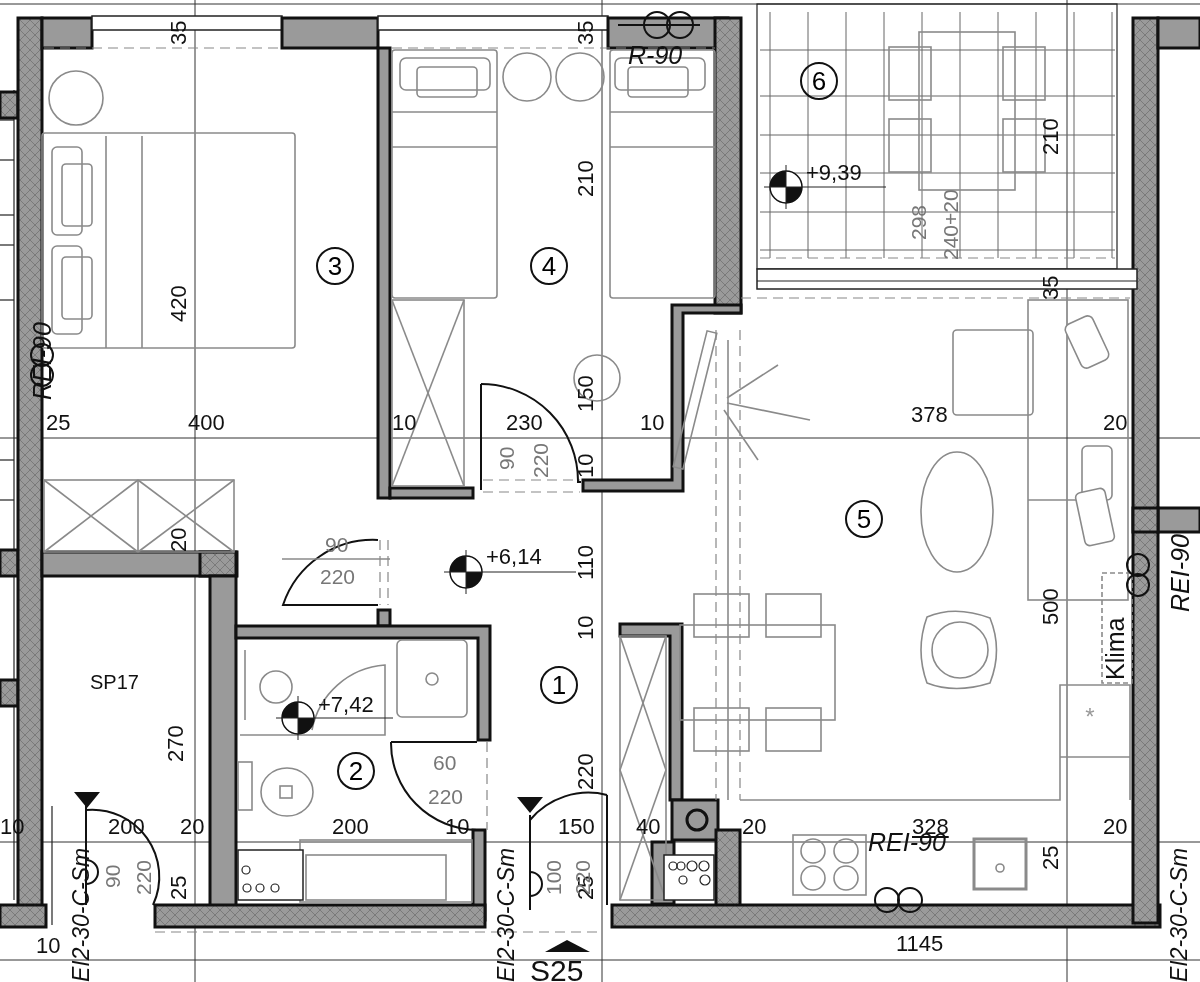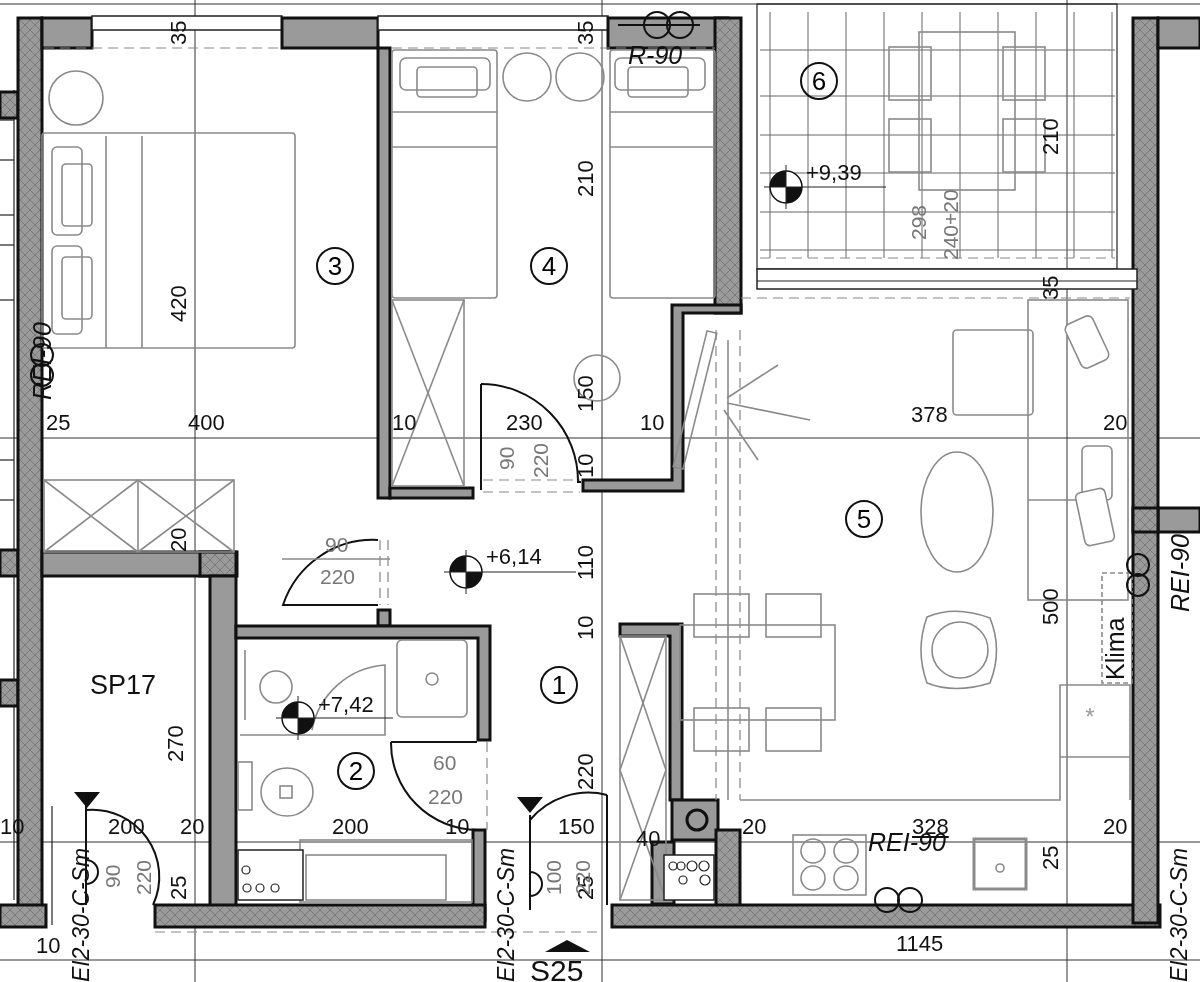--- a/index.html
+++ b/index.html
@@ -306,21 +306,21 @@
   </g>
 </svg>
 
 <div class="circle-num" style="left:316px;top:247px;">3</div>
 <div class="circle-num" style="left:530px;top:247px;">4</div>
 <div class="circle-num" style="left:800px;top:62px;">6</div>
 <div class="circle-num" style="left:845px;top:500px;">5</div>
 <div class="circle-num" style="left:540px;top:666px;">1</div>
 <div class="circle-num" style="left:337px;top:752px;">2</div>
 
-<div class="lbl" style="left:90px;top:672px;font-size:27px;">SP17</div>
+<div class="lbl" style="left:90px;top:672px;font-size:20px;">SP17</div>
 <div class="lbl" style="left:530px;top:956px;font-size:30px;">S25</div>
 <div class="lbl rot" style="left:1103px;top:680px;font-size:25px;">Klima</div>
 
 <div class="lbl it" style="left:628px;top:43px;">R-90</div>
 <div class="lbl it rot" style="left:30px;top:400px;">REI-90</div>
 <div class="lbl it rot" style="left:1168px;top:612px;">REI-90</div>
 <div class="lbl it" style="left:868px;top:830px;">REI-90</div>
 <div class="lbl it rot" style="left:70px;top:982px;font-size:23px;">EI2-30-C-Sm</div>
 <div class="lbl it rot" style="left:495px;top:982px;font-size:23px;">EI2-30-C-Sm</div>
 <div class="lbl it rot" style="left:1168px;top:982px;font-size:23px;">EI2-30-C-Sm</div>
@@ -367,19 +367,19 @@
 <div class="lbl grey rot" style="left:133px;top:895px;">220</div>
 <div class="lbl grey rot" style="left:543px;top:895px;">100</div>
 <div class="lbl grey rot" style="left:572px;top:895px;">220</div>
 
 <div class="lbl sm" style="left:0px;top:816px;">10</div>
 <div class="lbl sm" style="left:108px;top:816px;">200</div>
 <div class="lbl sm" style="left:180px;top:816px;">20</div>
 <div class="lbl sm" style="left:332px;top:816px;">200</div>
 <div class="lbl sm" style="left:445px;top:816px;">10</div>
 <div class="lbl sm" style="left:558px;top:816px;">150</div>
-<div class="lbl sm" style="left:636px;top:816px;margin-top:12px;">40</div>
+<div class="lbl sm" style="left:636px;top:816px;">40</div>
 <div class="lbl sm" style="left:742px;top:816px;">20</div>
 <div class="lbl sm" style="left:912px;top:816px;text-decoration:underline;">328</div>
 <div class="lbl sm" style="left:1103px;top:816px;">20</div>
 
 <div class="lbl sm" style="left:36px;top:935px;">10</div>
 <div class="lbl sm" style="left:896px;top:933px;">1145</div>
 
 </body></html>

